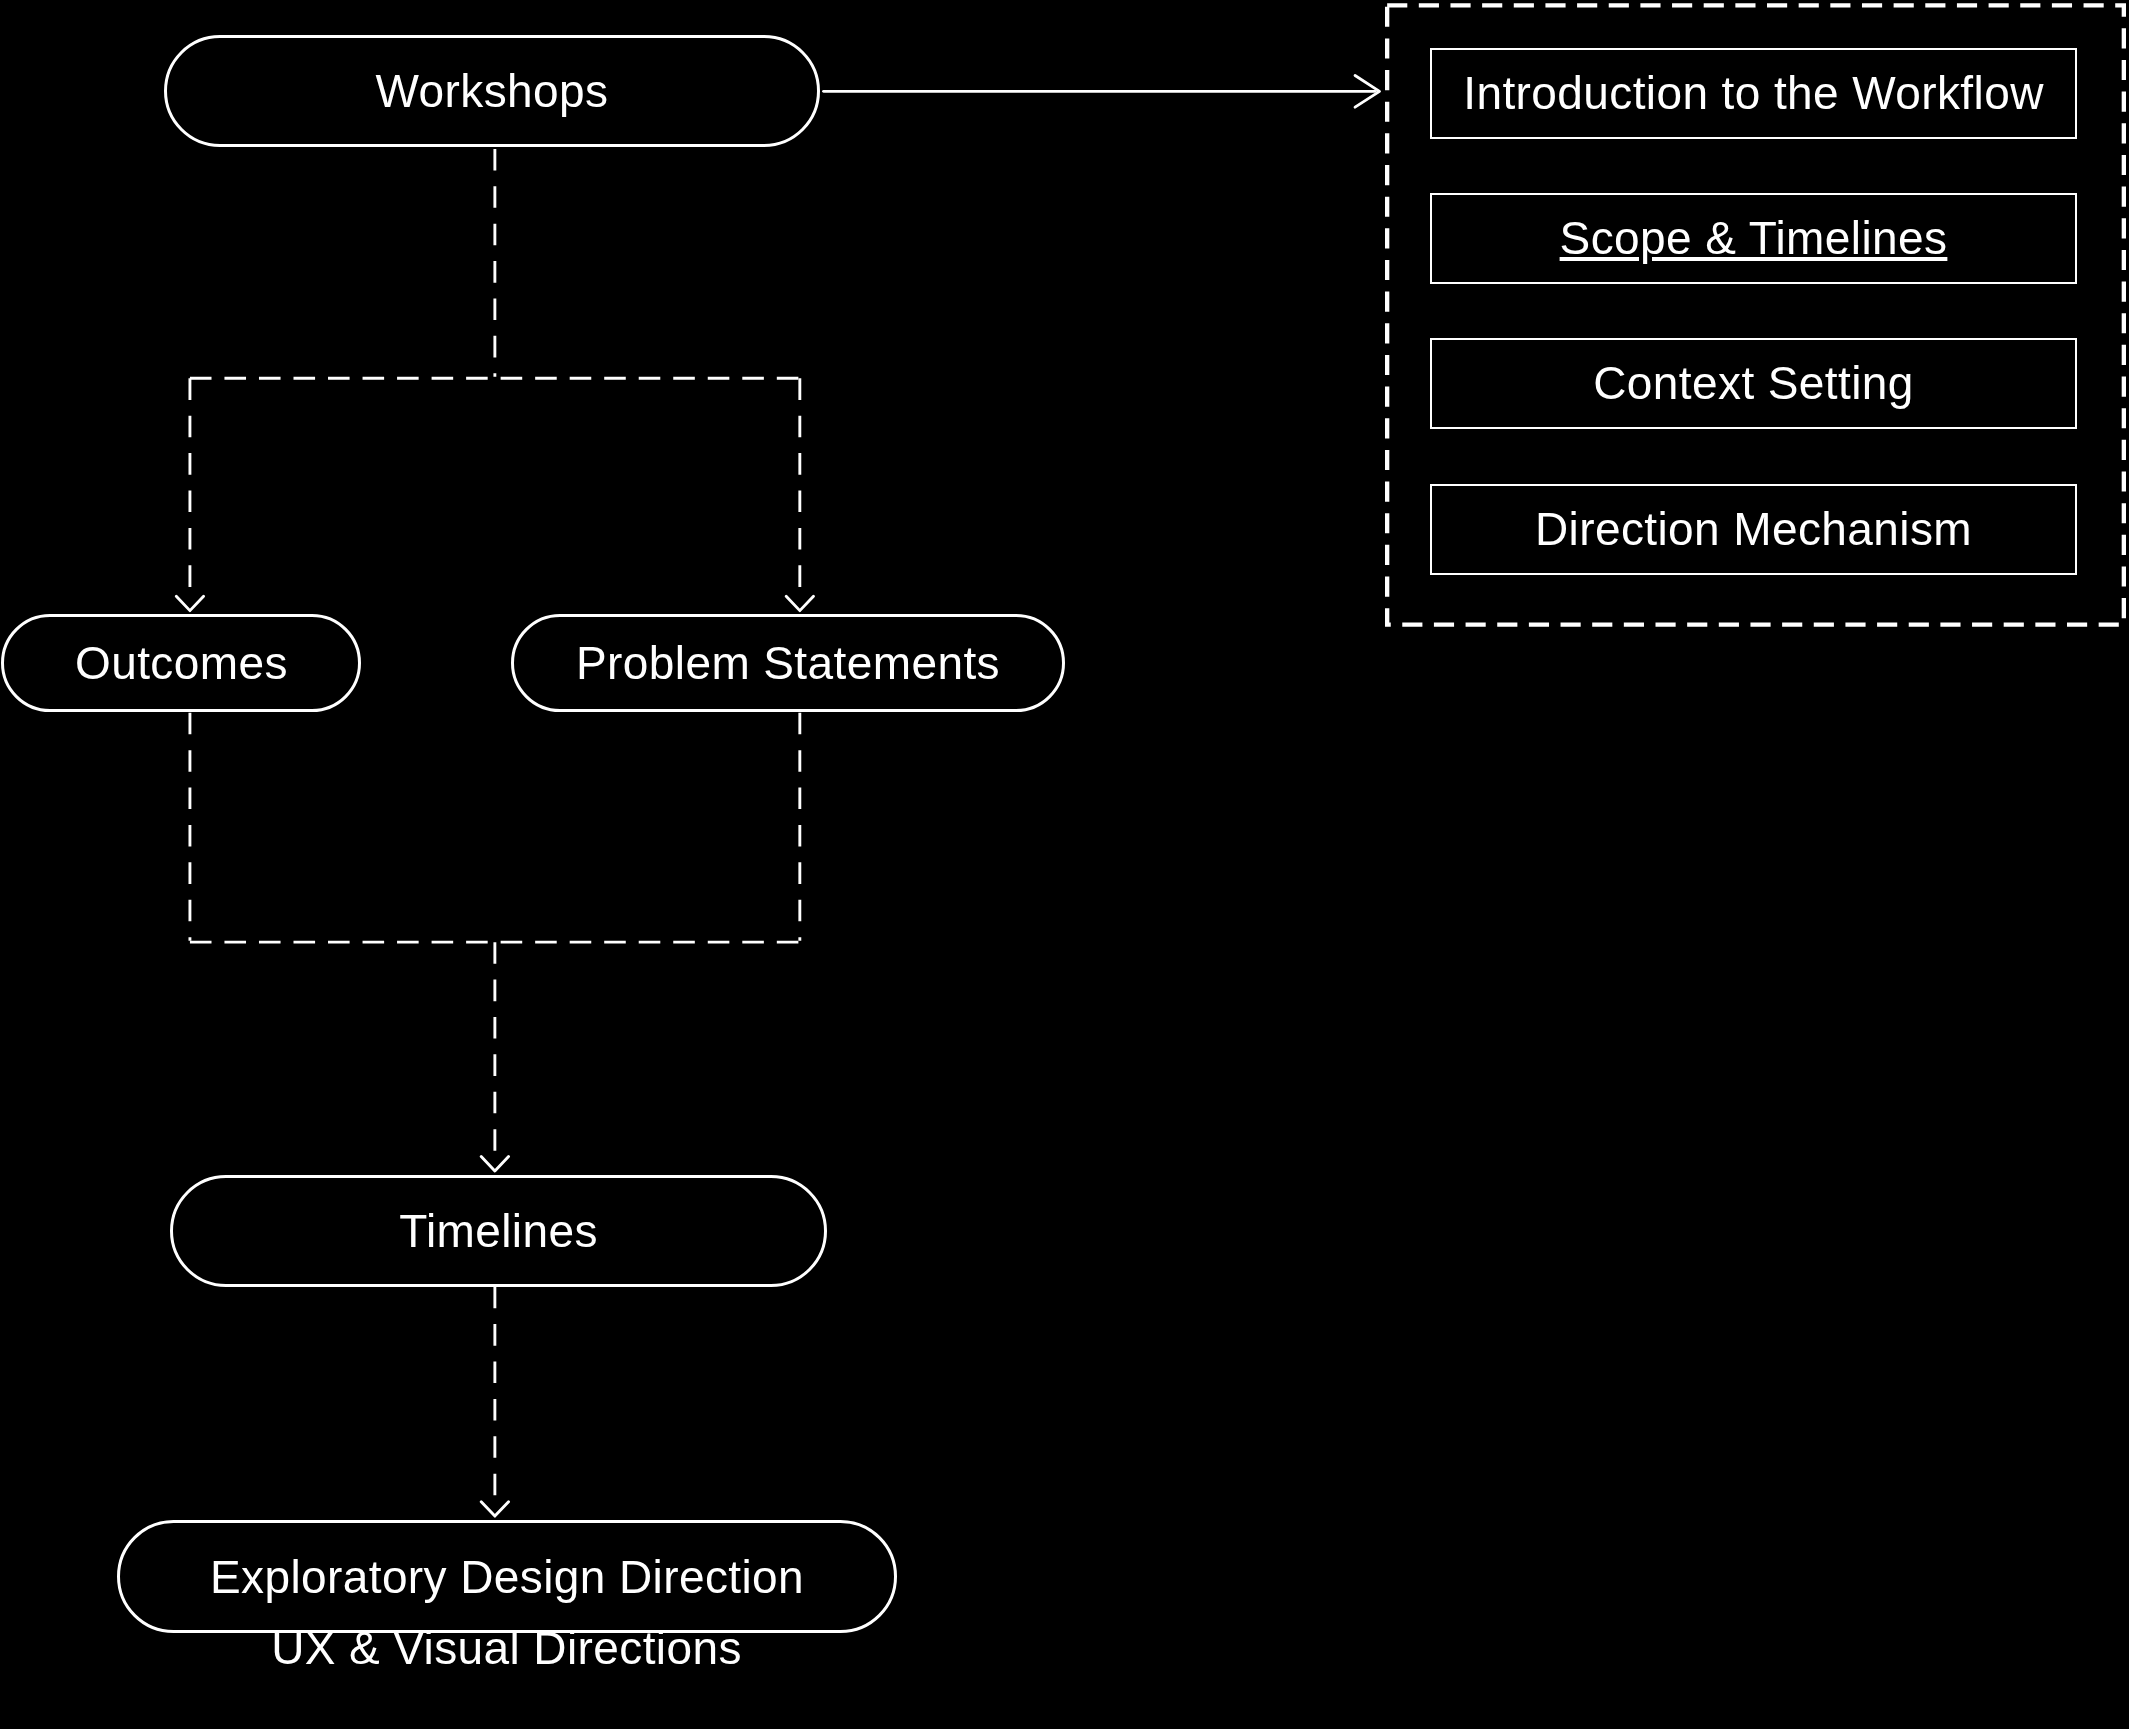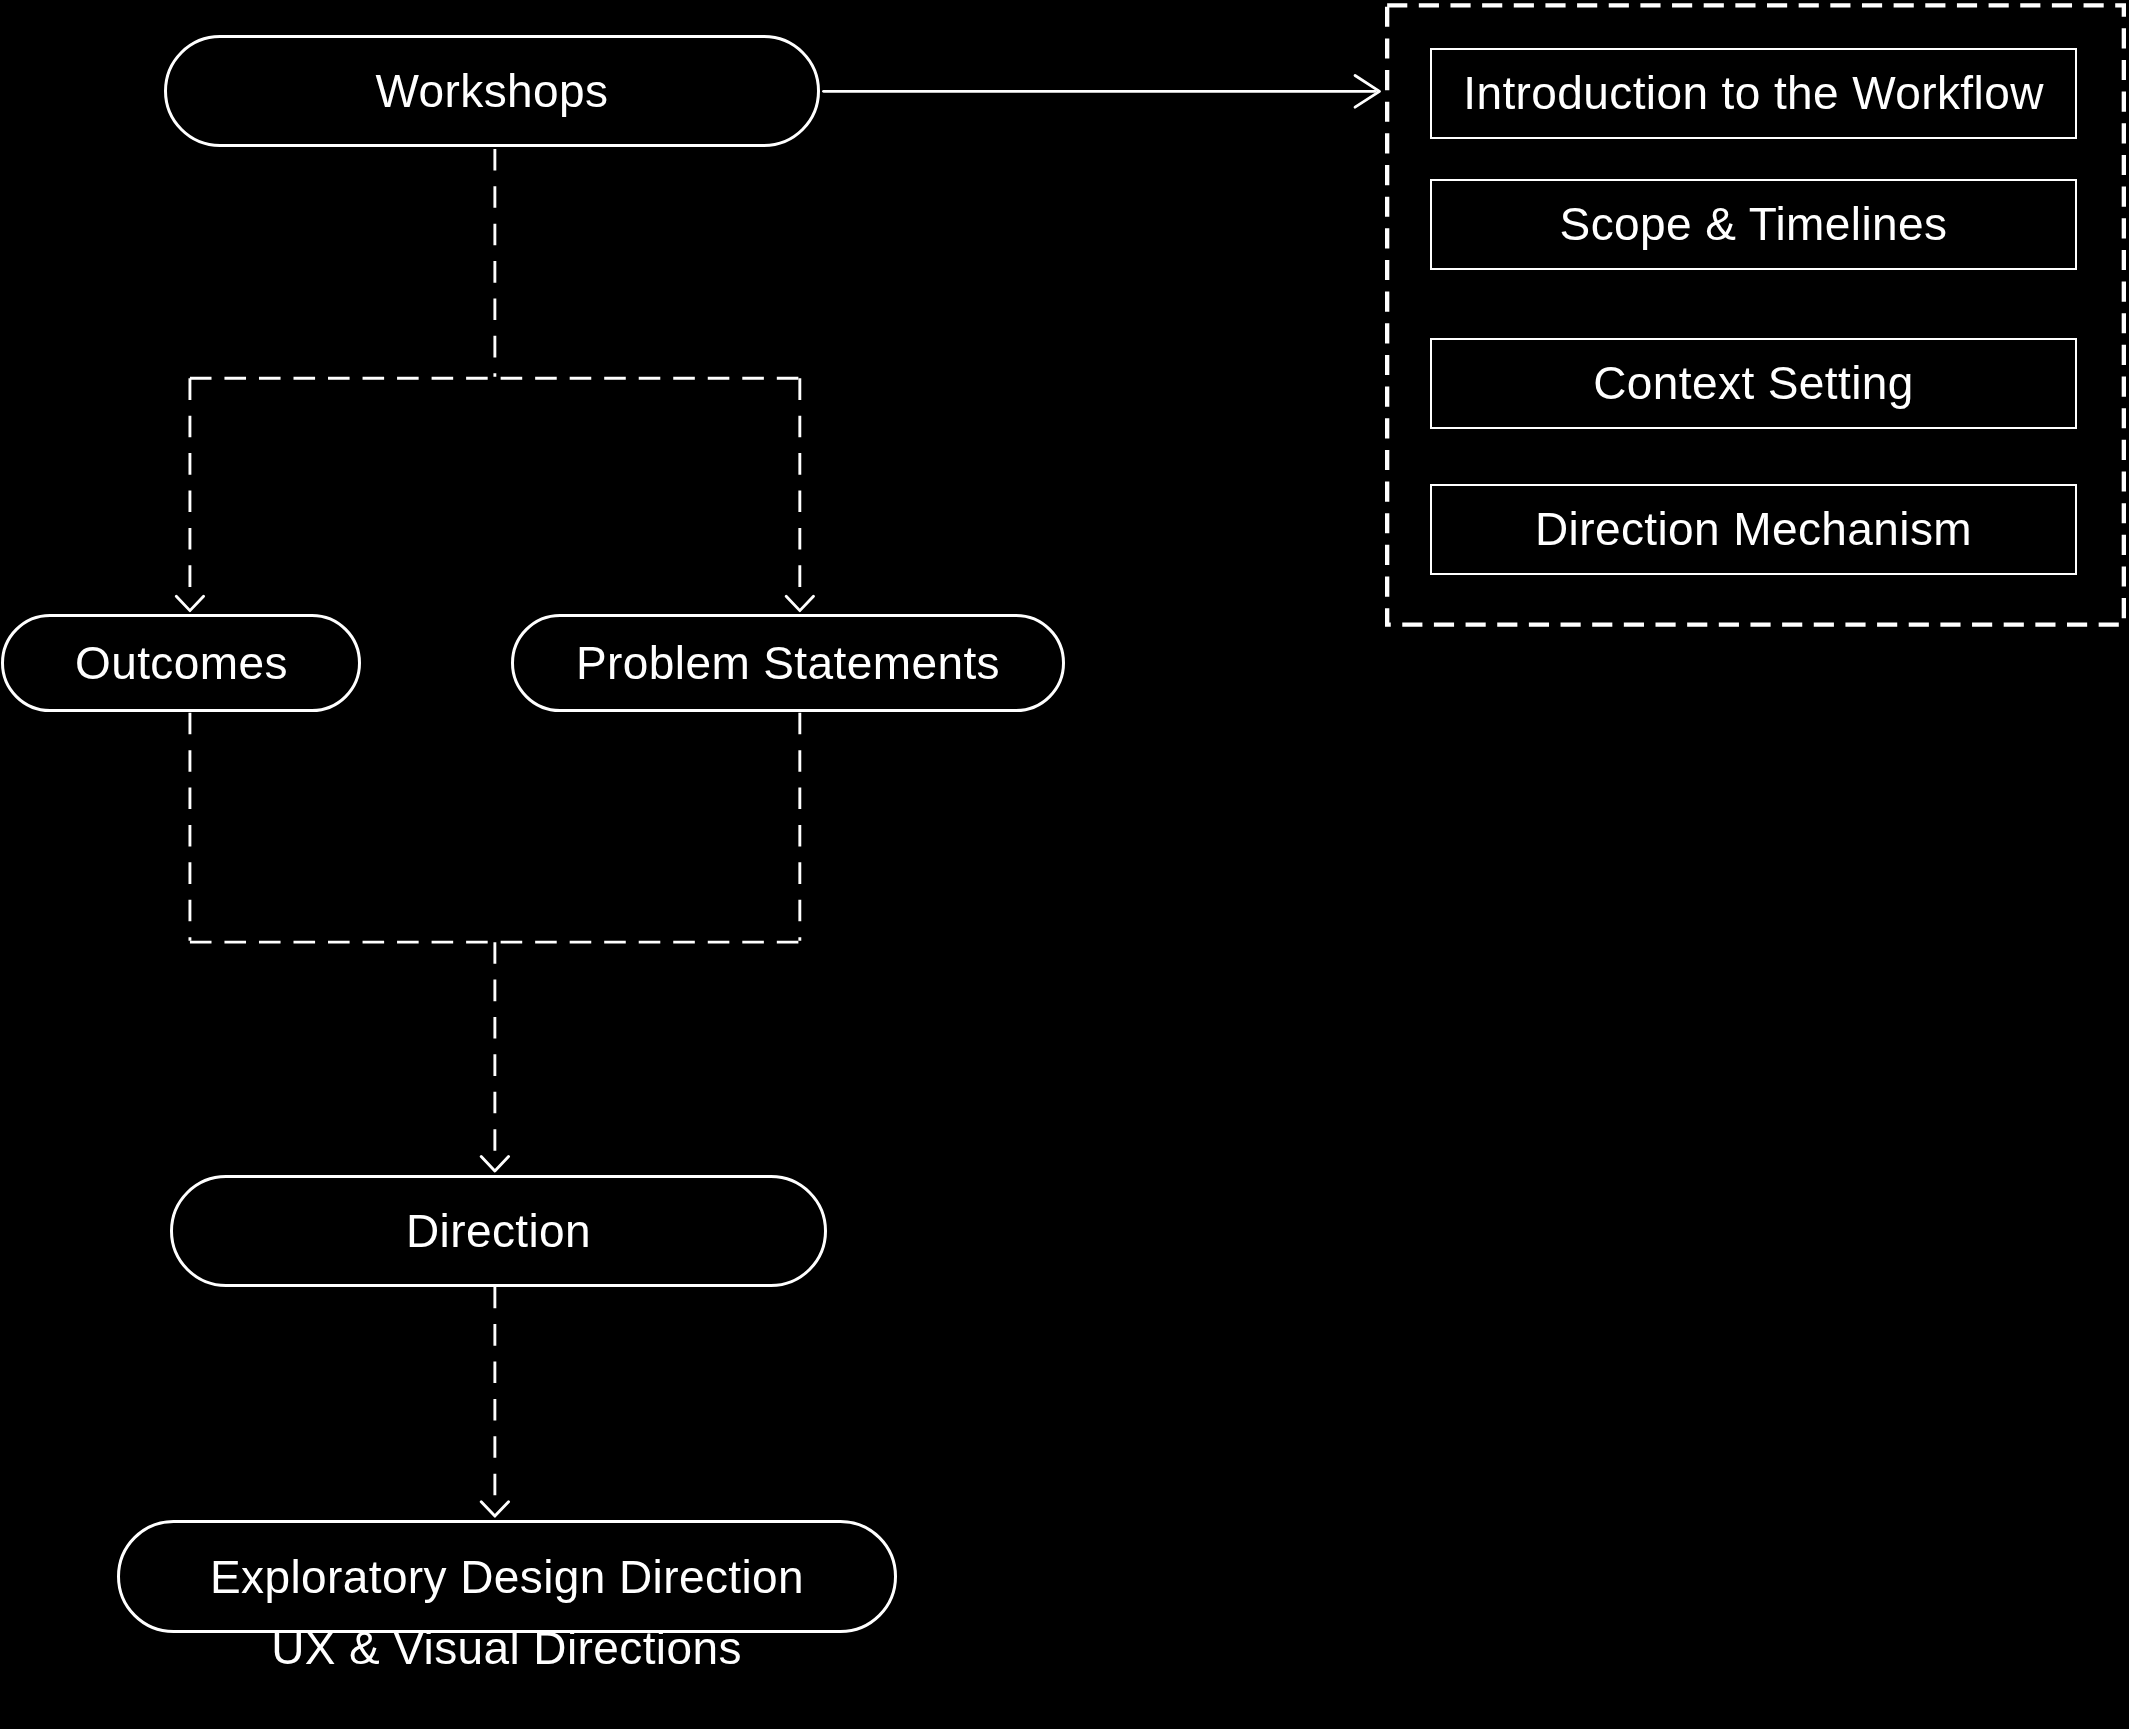--- a/index.html
+++ b/index.html
@@ -71,21 +71,21 @@
     background: #000000;
     display: flex;
     align-items: center;
     justify-content: center;
     font-size: 46px;
     font-weight: 400;
     white-space: nowrap;
     letter-spacing: 0.4px;
   }
   .topic-item-0 { top: 45px;  }
-  .topic-item-1 { top: 176px; }
+  .topic-item-1 { top: 190px; text-decoration: underline; }
   .topic-item-2 { top: 335px; }
   .topic-item-3 { top: 481px; }
 
   .caption {
     position: absolute;
     left: 147px;
     top: 1622px;
     width: 719px;
     height: 52px;
     line-height: 52px;
@@ -133,21 +133,21 @@
 
   <div class="node node-problem">
     <span>Problem Statements</span>
   </div>
 
   <div class="node node-outcomes">
     <span>Outcomes</span>
   </div>
 
   <div class="node node-hypothesis">
-    <span>Direction</span>
+    <span>Timelines</span>
   </div>
 
   <div class="node node-exploratory">
     <span>Exploratory Design Direction</span>
   </div>
 
   <div class="topics-group">
     <svg class="topics-border" width="741" height="624" viewBox="0 0 1030 867">
       <rect x="3" y="3" width="1024" height="861" fill="none" stroke="#ffffff" stroke-width="6" stroke-dasharray="28 16"></rect>
     </svg>

